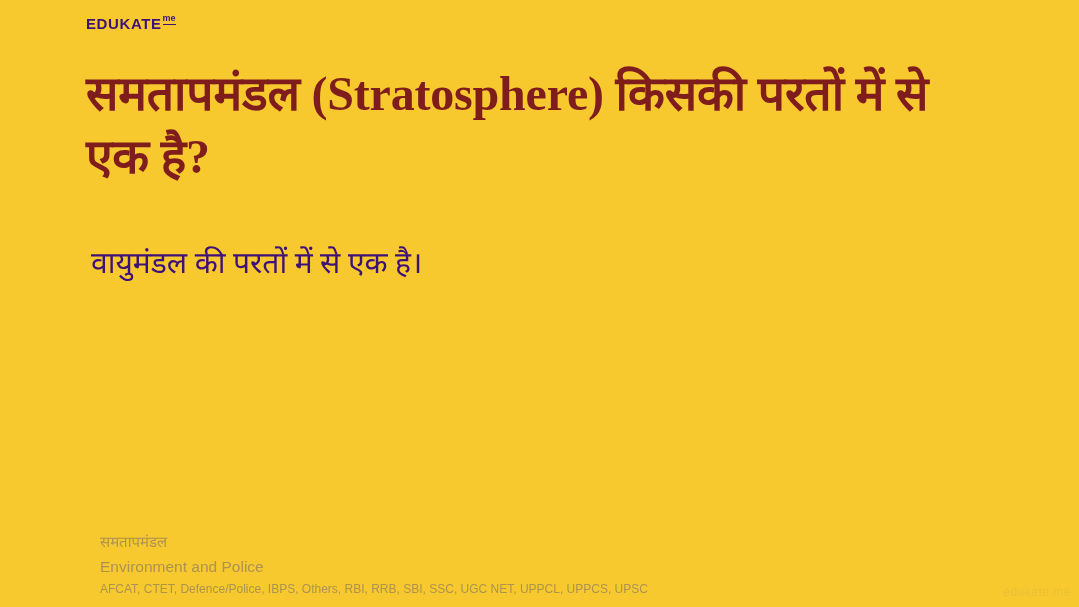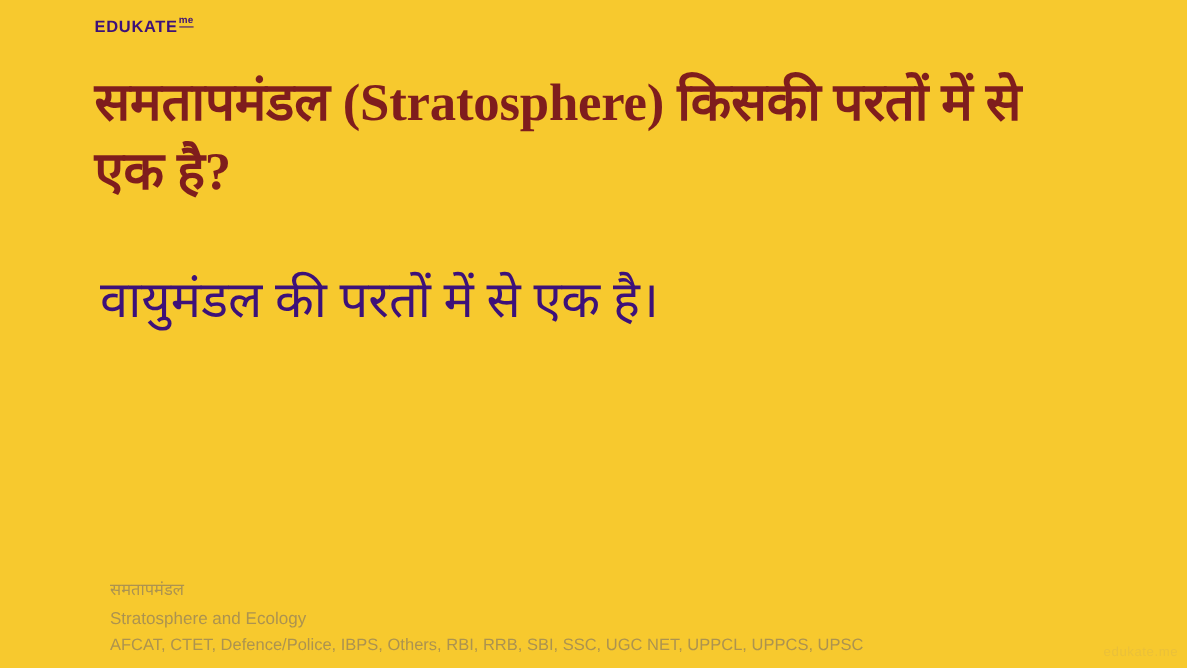--- a/index.html
+++ b/index.html
@@ -67,21 +67,21 @@
     line-height: 1.32;
     margin: 0;
     letter-spacing: -0.2px;
     max-width: 910px;
   }
 
   .answer {
     color: #3d1179;
     font-family: "Liberation Serif", "DejaVu Sans", serif;
     font-weight: normal;
-    font-size: 46px;
+    font-size: 30px;
     line-height: 1.3;
     margin: 0;
     padding-top: 54px;
     padding-left: 5px;
     max-width: 910px;
   }
 
   
   .footer {
     position: absolute;
@@ -96,21 +96,21 @@
     white-space: nowrap;
   }
   .footer-topic {
     font-family: "Liberation Serif", "DejaVu Sans", serif;
     font-size: 15px;
   }
   .footer-subject {
     font-size: 15.5px;
   }
   .footer-exams {
-    font-size: 15px;
+    font-size: 12px;
   }
 
   
   .watermark {
     position: absolute;
     right: 8px;
     bottom: 8px;
     font-size: 12px;
     color: #e8bf3c;
     letter-spacing: 0.5px;
@@ -127,19 +127,19 @@
     <span class="logo-mark">EDUKATE</span><span class="logo-sup">me</span>
   </div>
 
   <div class="content">
     <h1 class="question">समतापमंडल (Stratosphere) किसकी परतों में से एक है?</h1>
     <p class="answer">वायुमंडल की परतों में से एक है।</p>
   </div>
 
   <div class="footer">
     <div class="footer-line footer-topic">समतापमंडल</div>
-    <div class="footer-line footer-subject">Stratosphere and Ecology</div>
+    <div class="footer-line footer-subject">Environment and Police</div>
     <div class="footer-line footer-exams">AFCAT, CTET, Defence/Police, IBPS, Others, RBI, RRB, SBI, SSC, UGC NET, UPPCL, UPPCS, UPSC</div>
   </div>
 
   <div class="watermark">edukate.me</div>
 
 </div>
 
 </body></html>

